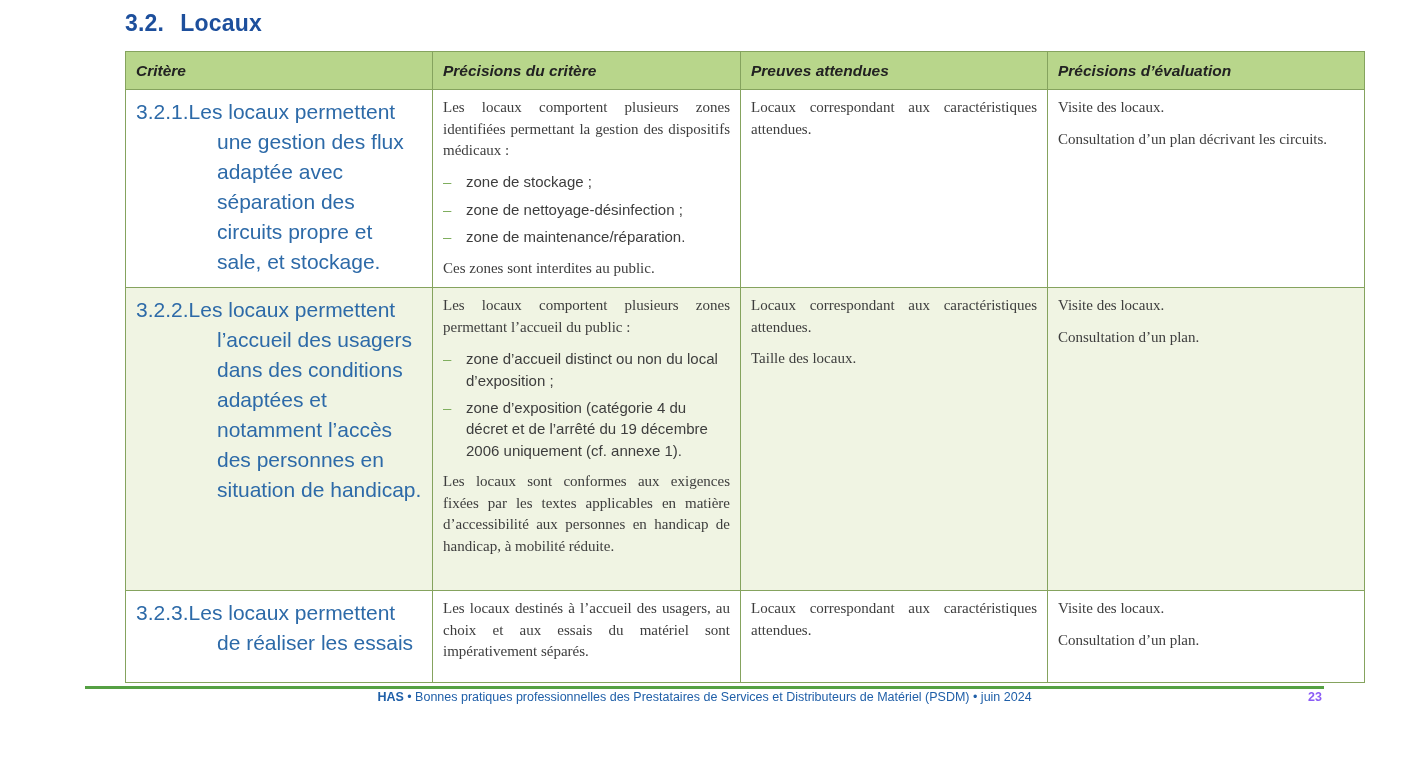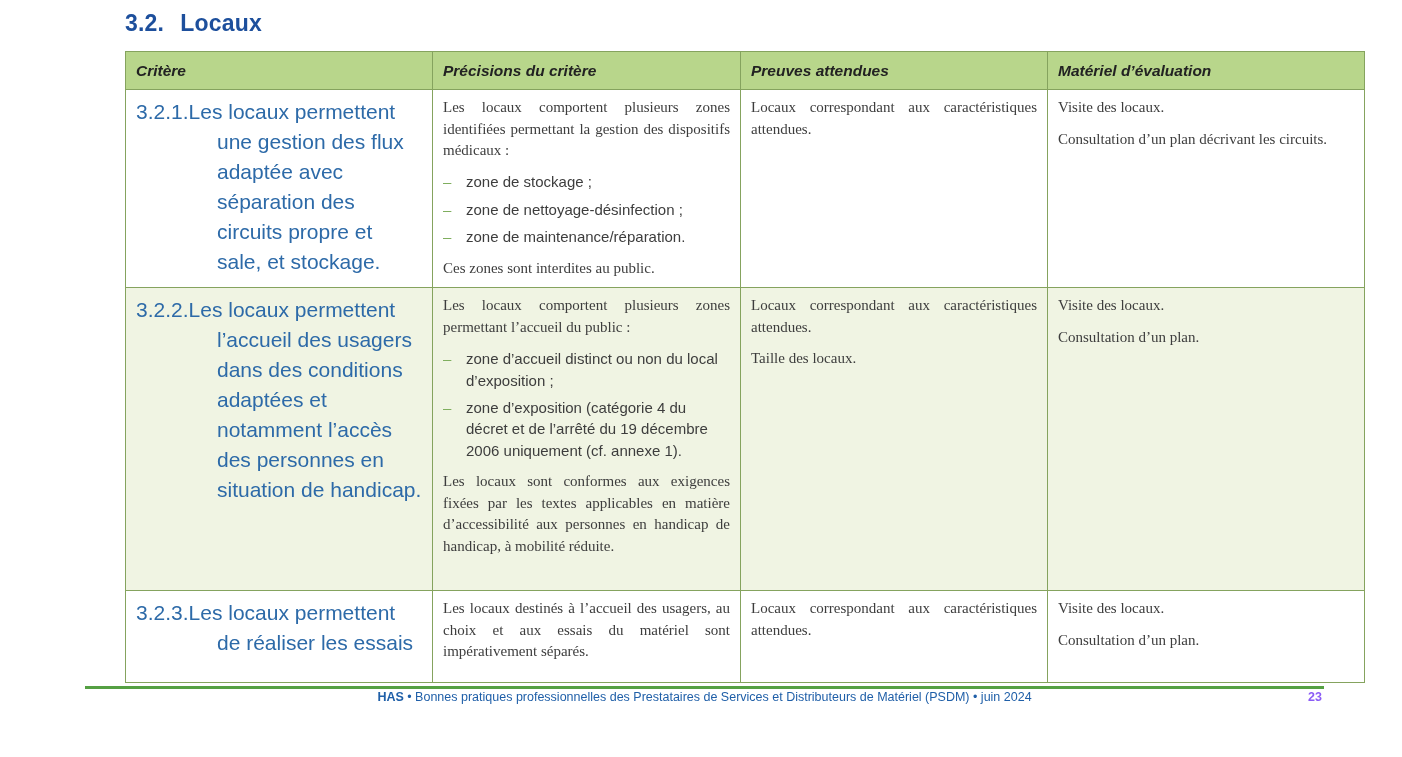--- a/index.html
+++ b/index.html
@@ -119,21 +119,21 @@
           <col class="c1">
           <col class="c2">
           <col class="c3">
           <col class="c4">
         </colgroup>
       <thead>
         <tr>
           <th>Critère</th>
           <th>Précisions du critère</th>
           <th>Preuves attendues</th>
-          <th>Matériel d’évaluation</th>
+          <th>Précisions d’évaluation</th>
         </tr>
       </thead>
       <tbody>
 
         <tr class="r0">
           <td>
             <div class="crit"><span>3.2.1.</span><span>Les locaux permettent une gestion des flux adaptée avec séparation des circuits propre et sale, et stockage.</span></div>
           </td>
           <td>
             <div class="para">Les locaux comportent plusieurs zones identifiées permettant la gestion des dispositifs médicaux :</div>

